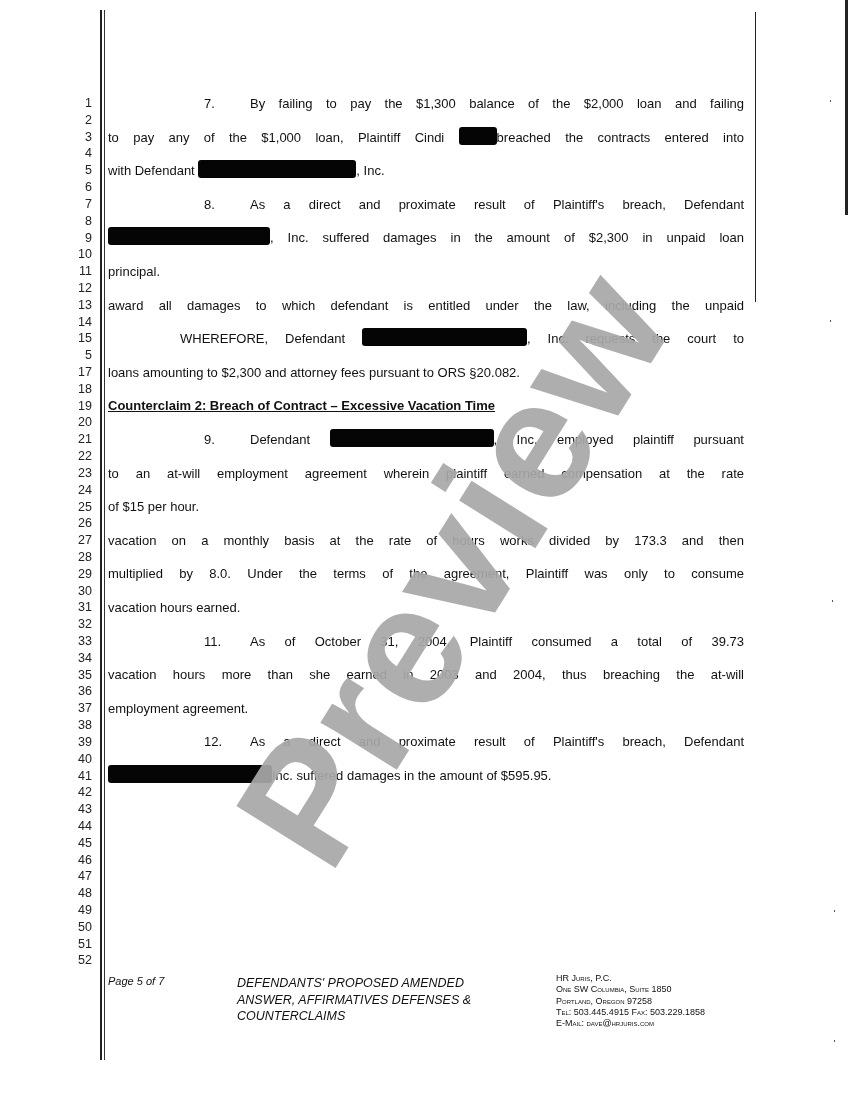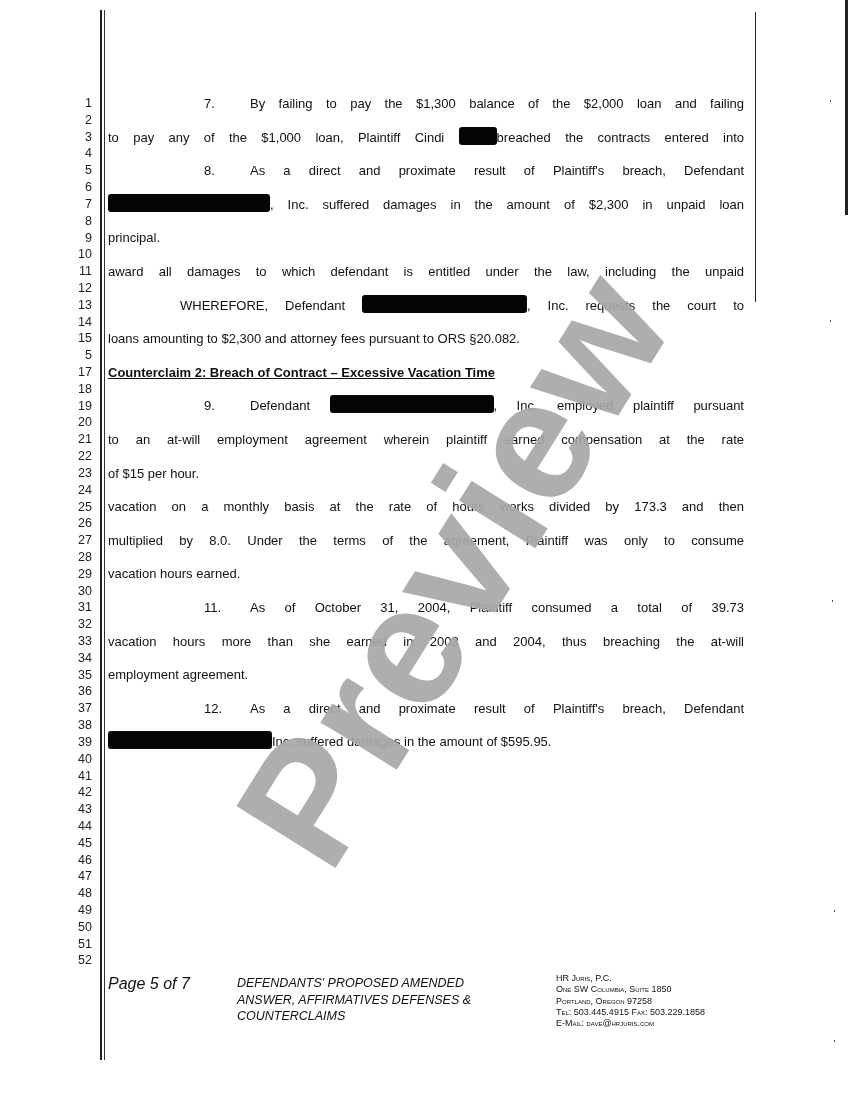--- a/index.html
+++ b/index.html
@@ -12,21 +12,21 @@
   .rule-right2 { position: absolute; left: 845px; top: 0px; width: 3px; height: 215px; background: #222; }
   .line-nums { position: absolute; left: 62px; top: 95px; width: 30px; }
   .line-nums div { height: 16.82px; font-size: 12.5px; line-height: 16.82px; text-align: right; color: #222; }
   .body-text { position: absolute; left: 108px; top: 93px; width: 636px; font-size: 13px; }
   .ln { height: 33.6px; line-height: 22px; white-space: nowrap; position: relative; }
   .justify { text-align: justify; text-align-last: justify; }
   .indent { padding-left: 96px; }
   .num { display: inline-block; width: 46px; }
   .redact { display: inline-block; background: #050505; height: 18px; vertical-align: -3px; border-radius: 3px; }
   .heading { text-align: left; font-weight: bold; text-decoration: underline; }
-  .footer-page { position: absolute; left: 108px; top: 975px; font-size: 16px; font-style: italic; }
+  .footer-page { position: absolute; left: 108px; top: 975px; font-size: 11px; font-style: italic; }
   .footer-title { position: absolute; left: 237px; top: 975px; font-size: 12.5px; font-style: italic; line-height: 16.5px; }
   .footer-firm { position: absolute; left: 556px; top: 973px; width: 190px; text-align: left; font-size: 9px; line-height: 11.3px; font-variant: small-caps; }
   .watermark { position: absolute; left: 125px; top: 470px; font-size: 170px; font-weight: bold; color: #a8a8a8; opacity: 0.92; transform: rotate(-58deg); transform-origin: 50% 50%; letter-spacing: 2px; pointer-events: none; font-family: "Liberation Sans", sans-serif; }
   .speck { position: absolute; width: 1px; height: 2px; background: #555; }
 </style>
 </head>
 <body>
 
 <div class="page">
   <div class="rule-left-a"></div>
@@ -88,20 +88,21 @@
       <div>51</div>
       <div>52</div>
     </div>
 
   <div class="body-text">
 
     <div class="ln justify indent"><span class="num">7.</span><span>By failing to pay the $1,300 balance of the $2,000 loan and failing</span></div>
 
     <div class="ln justify"><span>to pay any of the $1,000 loan, Plaintiff Cindi</span> <span class="redact" style="width:38px"></span><span>breached the contracts entered into</span></div>
 
+    <div class="ln"><span>with Defendant</span> <span class="redact" style="width:158px"></span><span>, Inc.</span></div>
 
     <div class="ln justify indent"><span class="num">8.</span><span>As a direct and proximate result of  Plaintiff's breach, Defendant</span></div>
 
     <div class="ln justify"><span class="redact" style="width:162px"></span><span>, Inc. suffered damages in the amount of $2,300 in unpaid loan</span></div>
 
     <div class="ln"><span>principal.</span></div>
 
     <div class="ln justify"><span>award all damages to which defendant is entitled under the law, including the unpaid</span></div>
 
     <div class="ln justify" style="padding-left:72px"><span>WHEREFORE, Defendant</span> <span class="redact" style="width:165px"></span><span>, Inc. requests the court to</span></div>

